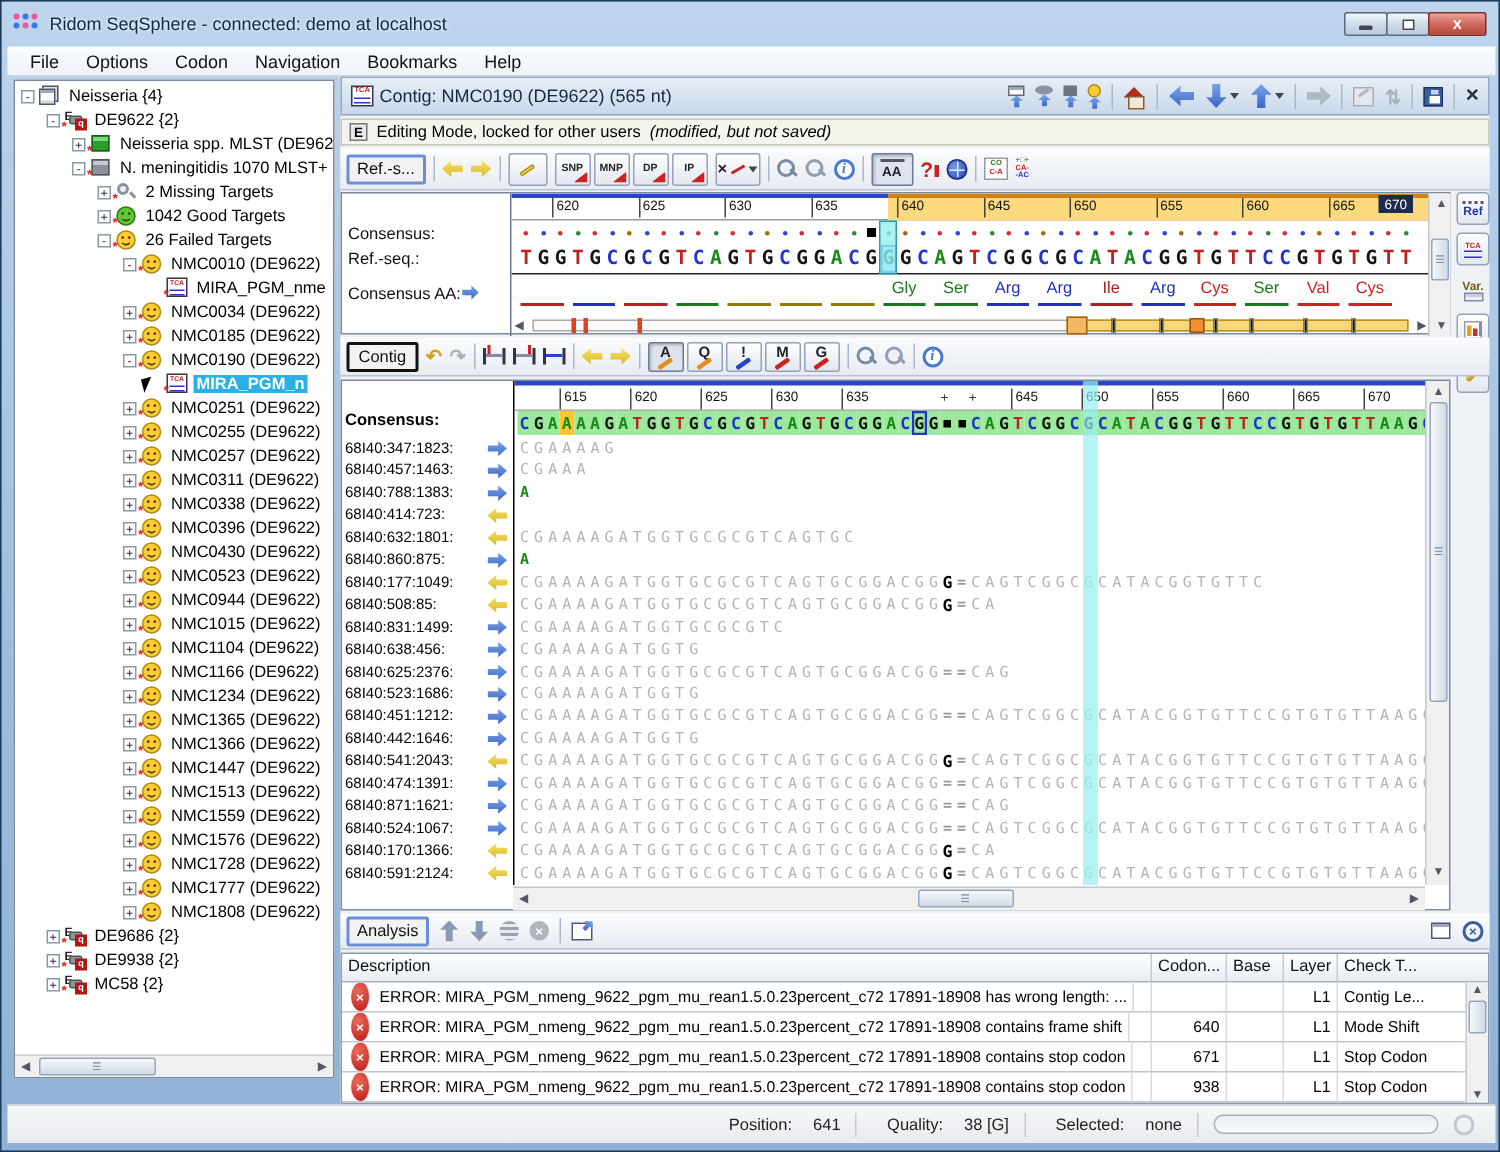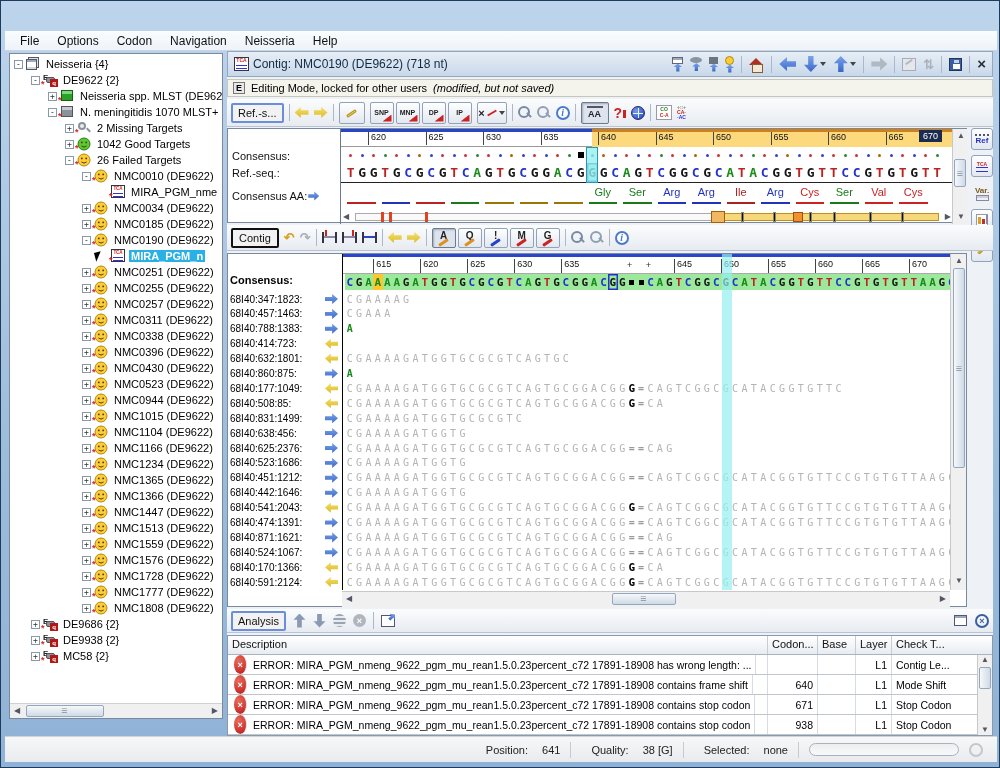--- a/index.html
+++ b/index.html
@@ -129,27 +129,47 @@
 .st-seg{display:flex;gap:14px;padding:0 10px;border-right:1px solid #c6cbd2;height:16px;align-items:center;}
 .progress{width:150px;height:13px;border:1px solid #aab2bc;border-radius:7px;background:linear-gradient(#eceef0,#f8f9fa);}
 .gray-circle{width:14px;height:14px;border:2px solid #c2c8cf;border-radius:50%;}
 .ico-txt{font-size:13px;line-height:13px;}
 </style>
 </head>
 <body>
 
 <div id="app">
 
+  <div id="titlebar">
+    <span class="app-ico">
+      <i style="left:0;top:0;background:#e85a9a"></i>
+        <i style="left:6px;top:0;background:#3a7ae0"></i>
+        <i style="left:12px;top:0;background:#e85a9a"></i>
+      <i style="left:0;top:6px;background:#3a7ae0"></i>
+        <i style="left:6px;top:6px;background:#e85a9a"></i>
+        <i style="left:12px;top:6px;background:#3a7ae0"></i>
+    </span>
+    <span class="title-text">Ridom SeqSphere - connected: demo at localhost</span>
+    <span class="win-btns">
+      <span class="wbtn">
+          <span class="mini"></span>
+        </span>
+      <span class="wbtn">
+          <span class="rest"></span>
+        </span>
+      <span class="wbtn close">x</span>
+    </span>
+  </div>
 
   <div id="menubar">
       <span class="menu-item">File</span>
       <span class="menu-item">Options</span>
       <span class="menu-item">Codon</span>
       <span class="menu-item">Navigation</span>
-      <span class="menu-item">Neisseria</span>
+      <span class="menu-item">Bookmarks</span>
       <span class="menu-item">Help</span>
     </div>
 
   <div id="left-panel">
     <div id="tree">
         <div class="trow" style="padding-left: 4px;">
           <span class="exp">-</span>
           <span class="tico">
             <span style="position:absolute;left:2px;top:0;width:11px;height:11px;border:1px solid #556;background:#dfe4ea"></span>
             <span style="position:absolute;left:0;top:2px;width:11px;height:11px;border:1px solid #556;background:#fff;box-shadow:inset 0 2px 0 #9ab,inset 0 -2px 0 #cdd"></span>
@@ -525,21 +545,21 @@
       <span class="sb-arr" style="left:4px">◀</span>
       <span class="thumb" style="left:16px;width:78px">☰</span>
       <span class="sb-arr" style="right:4px">▶</span>
     </div>
   </div>
 
   <div id="right-panel">
 
     <div class="tabstrip">
       <span style="width:15px;height:14px;border:1px solid #334;background:#fff;position:relative;font-size:5px;color:#c22;font-weight:bold;line-height:5px;text-align:center">TCA<span style="position:absolute;left:1px;bottom:1px;right:1px;height:4px;border-top:1px solid #33c;border-bottom:1px solid #33c"></span></span>
-      <span class="tab-title">Contig: NMC0190 (DE9622) (718 nt)</span>
+      <span class="tab-title">Contig: NMC0190 (DE9622) (565 nt)</span>
       <span class="ts-icons">
         <span style="display:flex;flex-direction:column;align-items:center">
             <span style="width:11px;height:7px;border:1px solid #667;background:#fff;box-shadow:inset 0 2px 0 #9ab"></span>
             <span class="cp u blue" style="width:9px;height:8px"></span>
           </span>
         <span style="display:flex;flex-direction:column;align-items:center">
             <span style="width:12px;height:6px;border-radius:50%;background:#8a95a2"></span>
             <span class="cp u blue" style="width:9px;height:8px"></span>
           </span>
         <span style="display:flex;flex-direction:column;align-items:center">

